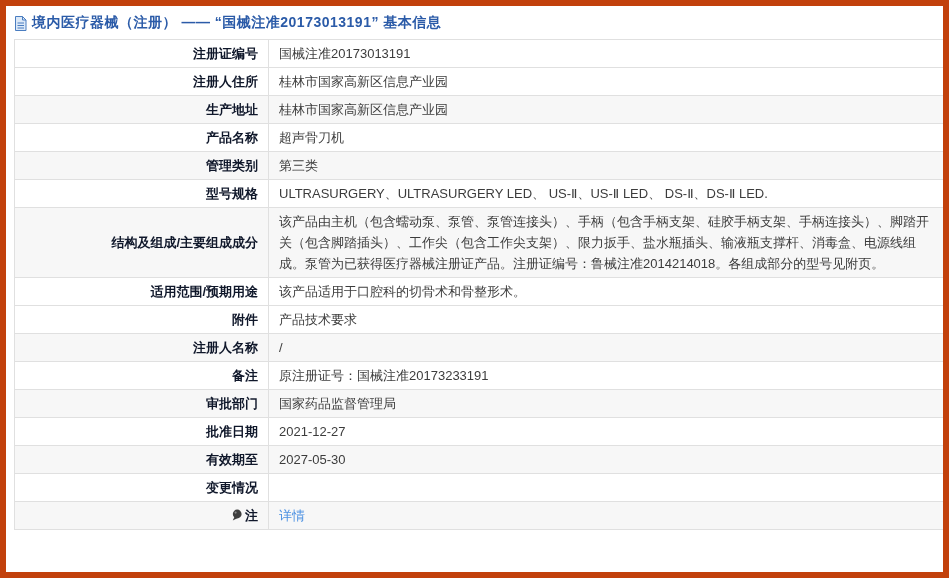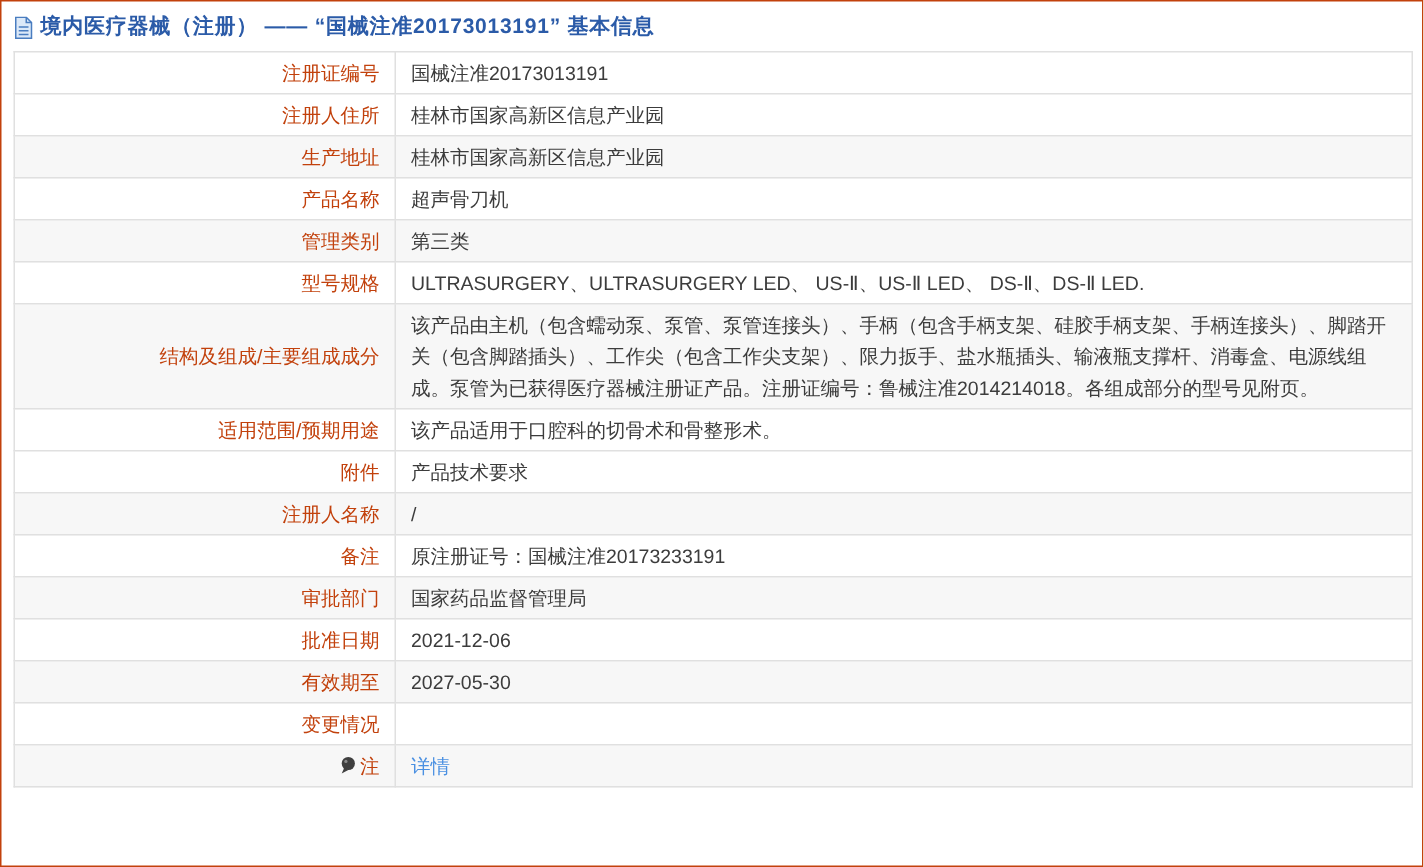--- a/index.html
+++ b/index.html
@@ -3,21 +3,21 @@
 <meta charset="utf-8">
 <style>
   * { box-sizing: border-box; margin: 0; padding: 0; }
   html, body { background: #ffffff; }
   body {
     width: 949px; height: 578px;
     font-family: "Liberation Sans", "DejaVu Sans", sans-serif;
   }
   .page {
     width: 949px; height: 578px;
-    border: 1px solid #c2410c;
+    border: 6px solid #c2410c;
     background: #ffffff;
     overflow: hidden;
   }
   .header {
     display: flex; align-items: center;
     padding: 8px 8px 7px 8px;
     gap: 5px;
   }
   .doc-icon { flex: 0 0 auto; display: inline-flex; }
   .page-title {
@@ -35,23 +35,24 @@
   }
   table.reg-table td {
     border: 1px solid #e0e0e0;
     vertical-align: middle;
     line-height: 21px;
     padding: 3px 10px;
   }
   td.label-cell {
     width: 254px;
     text-align: right;
-    color: #c2410c;
+    color: #0f172a;
     background: transparent;
     padding-right: 12px;
+    font-weight: bold;
   }
   td.value-cell {
     color: #3c3c3c;
     padding-left: 13px;
     word-break: break-all;
   }
   tr.alt td { background: #f7f7f7; }
   tr:not(.alt) td { background: #ffffff; }
   a.details-link {
     color: #4a90e2;
@@ -128,21 +129,21 @@
         <tr>
           <td class="label-cell"><span>备注</span></td>
           <td class="value-cell"><span>原注册证号：国械注准20173233191</span></td>
         </tr>
         <tr class="alt">
           <td class="label-cell"><span>审批部门</span></td>
           <td class="value-cell"><span>国家药品监督管理局</span></td>
         </tr>
         <tr>
           <td class="label-cell"><span>批准日期</span></td>
-          <td class="value-cell"><span>2021-12-06</span></td>
+          <td class="value-cell"><span>2021-12-27</span></td>
         </tr>
         <tr class="alt">
           <td class="label-cell"><span>有效期至</span></td>
           <td class="value-cell"><span>2027-05-30</span></td>
         </tr>
         <tr>
           <td class="label-cell"><span>变更情况</span></td>
           <td class="value-cell"><span></span></td>
         </tr>
         <tr class="alt">

